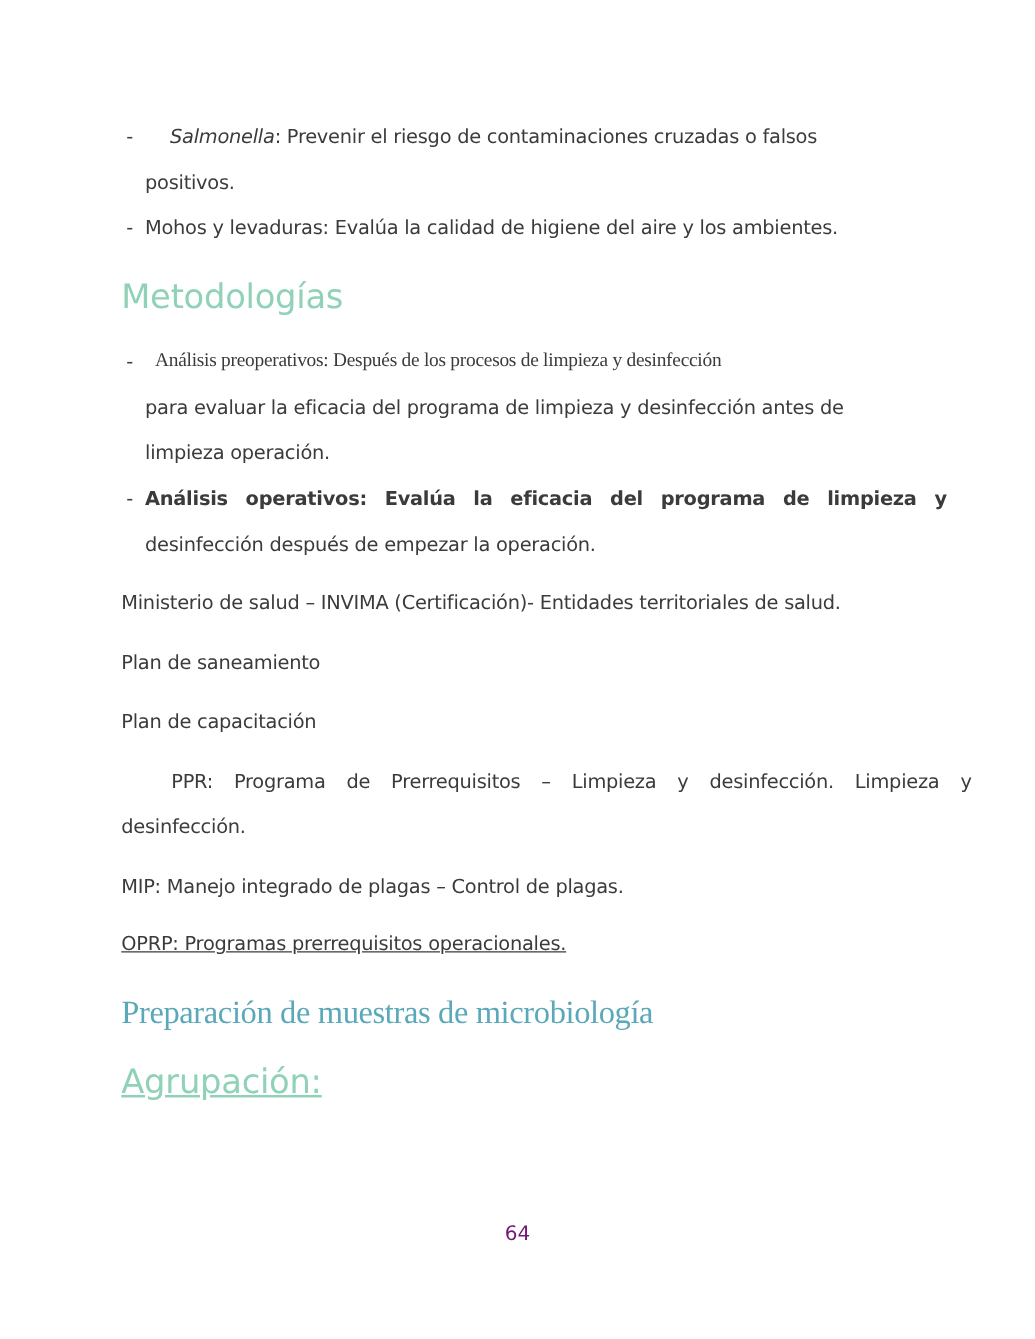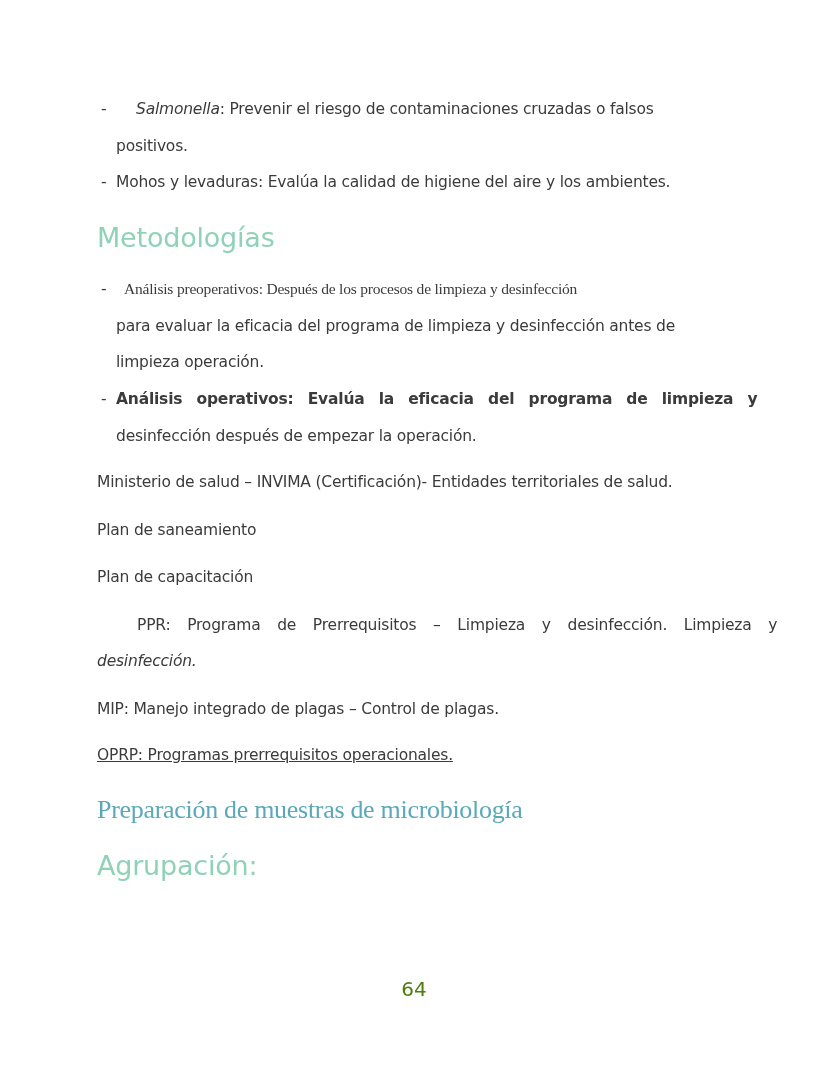--- a/index.html
+++ b/index.html
@@ -3,21 +3,21 @@
   <meta charset="utf-8">
   <style>
     html, body { margin: 0; padding: 0; background: #ffffff; }
     body { width: 828px; height: 1071px; position: relative; overflow: hidden;
       font-family: "DejaVu Sans", sans-serif; color: #3a3a3a; }
     .page { position: absolute; left: 97px; top: 0; width: 634px; }
     .t { position: absolute; font-size: 15.5px; letter-spacing: -0.2px; white-space: nowrap; color: #3b3b3b; }
     .just { display: flex; justify-content: space-between; white-space: nowrap; }
     .h2 { position: absolute; font-size: 27px; color: #8fd2b8; letter-spacing: -0.2px; white-space: nowrap; }
     .h1 { position: absolute; font-size: 26px; color: #5aa8b8; letter-spacing: -0.3px; white-space: nowrap; font-family: Liberation Serif, serif; }
-    .pnum { position: absolute; left: 0; width: 828px; text-align: center; top: 977px; font-size: 20px; color: #4d7c0f; }
+    .pnum { position: absolute; left: 0; width: 828px; text-align: center; top: 977px; font-size: 16px; color: #701a75; }
     em { font-style: italic; margin-left: 20px; }
   </style>
 </head>
 <body>
 
 <div class="page">
 
   <span class="t" style="left:4px;top:100px;">-</span>
   <div class="t just" style="left:19px;top:100px;width:615px;">
     <span><em>Salmonella</em><span>: Prevenir el riesgo de contaminaciones cruzadas o falsos</span></span>
@@ -35,21 +35,21 @@
   <span class="t" style="left:19px;top:353px;">limpieza operación.</span>
 
   <span class="t" style="left:4px;top:390px;">-</span>
   <span class="t" style="left:19px;top:390px;word-spacing:9px;font-weight:bold;">Análisis operativos: Evalúa la eficacia del programa de limpieza y</span>
   <span class="t" style="left:19px;top:427px;">desinfección después de empezar la operación.</span>
 
   <span class="t" style="left:0;top:473px;">Ministerio de salud – INVIMA (Certificación)- Entidades territoriales de salud.</span>
   <span class="t" style="left:0;top:521px;">Plan de saneamiento</span>
   <span class="t" style="left:0;top:568px;">Plan de capacitación</span>
   <span class="t" style="left:0;top:616px;word-spacing:12px;margin-left:40px;">PPR: Programa de Prerrequisitos – Limpieza y desinfección. Limpieza y</span>
-  <span class="t" style="left:0;top:652px;font-style:italic;">desinfección.</span>
+  <span class="t" style="left:0;top:652px;">desinfección.</span>
   <span class="t" style="left:0;top:700px;text-align:right;">MIP: Manejo integrado de plagas – Control de plagas.</span>
   <span class="t" style="left:0;top:746px;text-decoration:underline;">OPRP: Programas prerrequisitos operacionales.</span>
 
   <span class="h1" style="left:0;top:795px;">Preparación de muestras de microbiología</span>
-  <span class="h2" style="left:0;top:850px;">Agrupación:</span>
+  <span class="h2" style="left:0;top:850px;text-decoration:underline;">Agrupación:</span>
 </div>
 
 <div class="pnum">64</div>
 
 </body></html>

